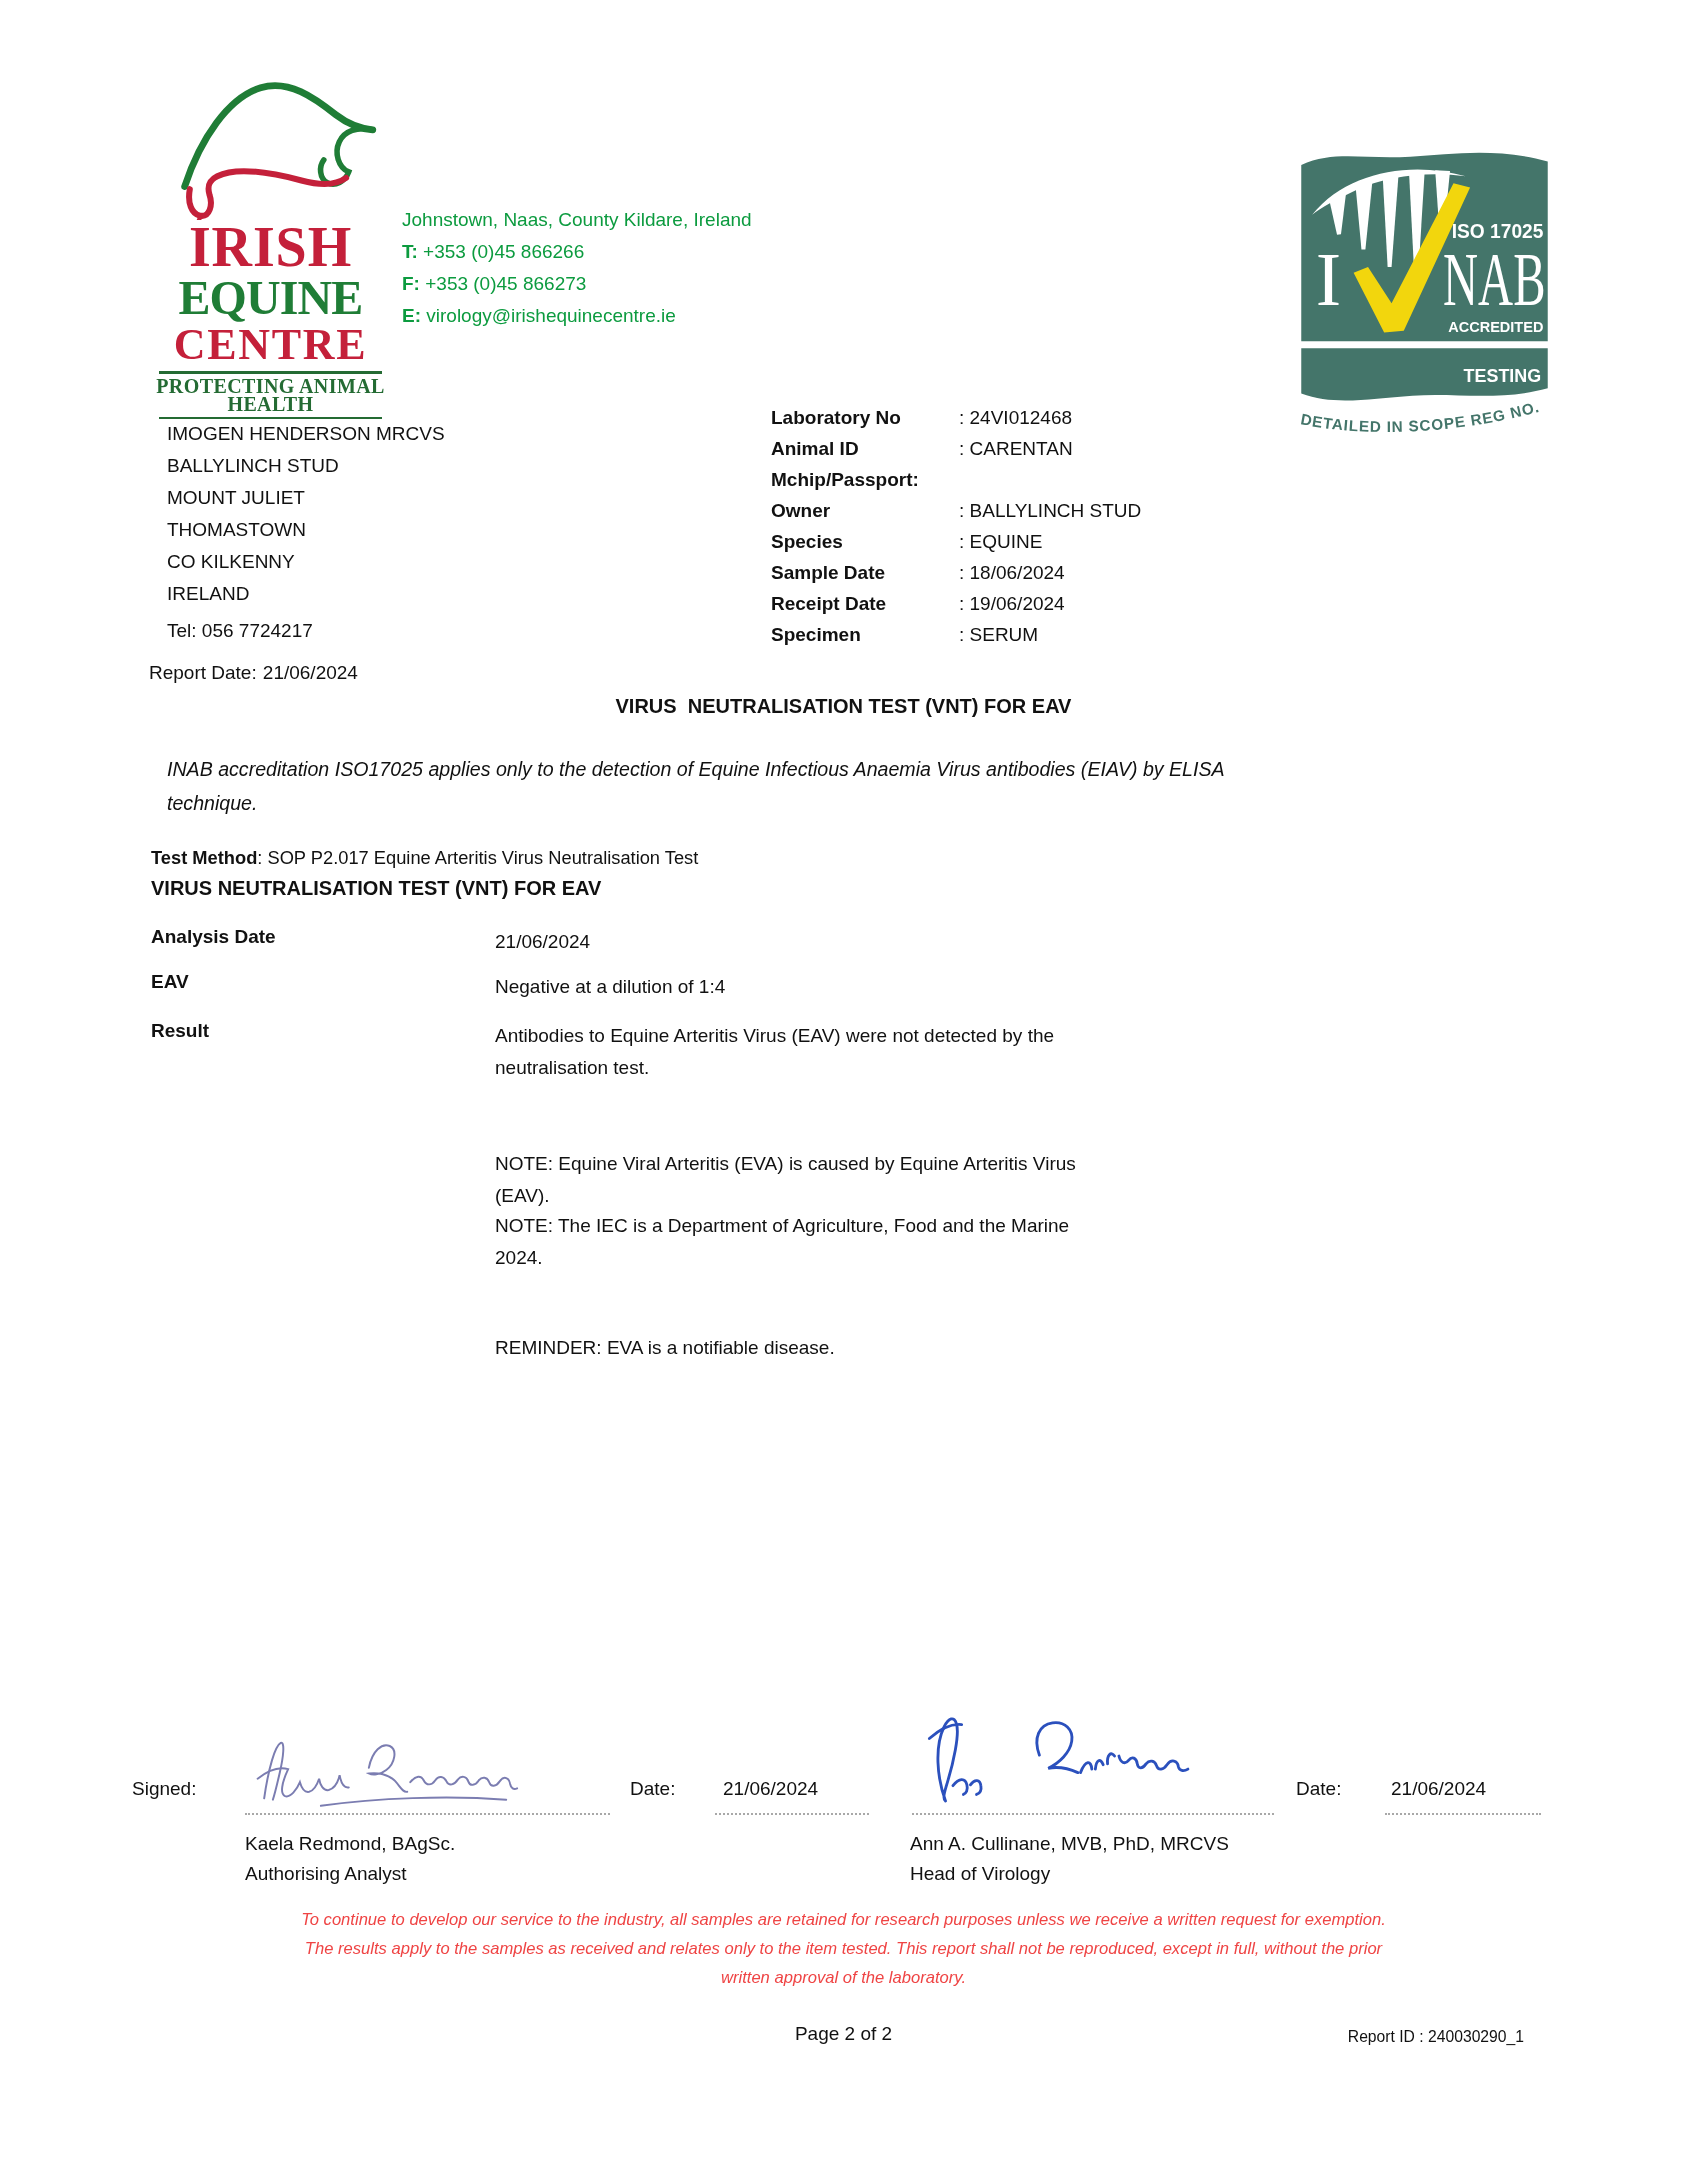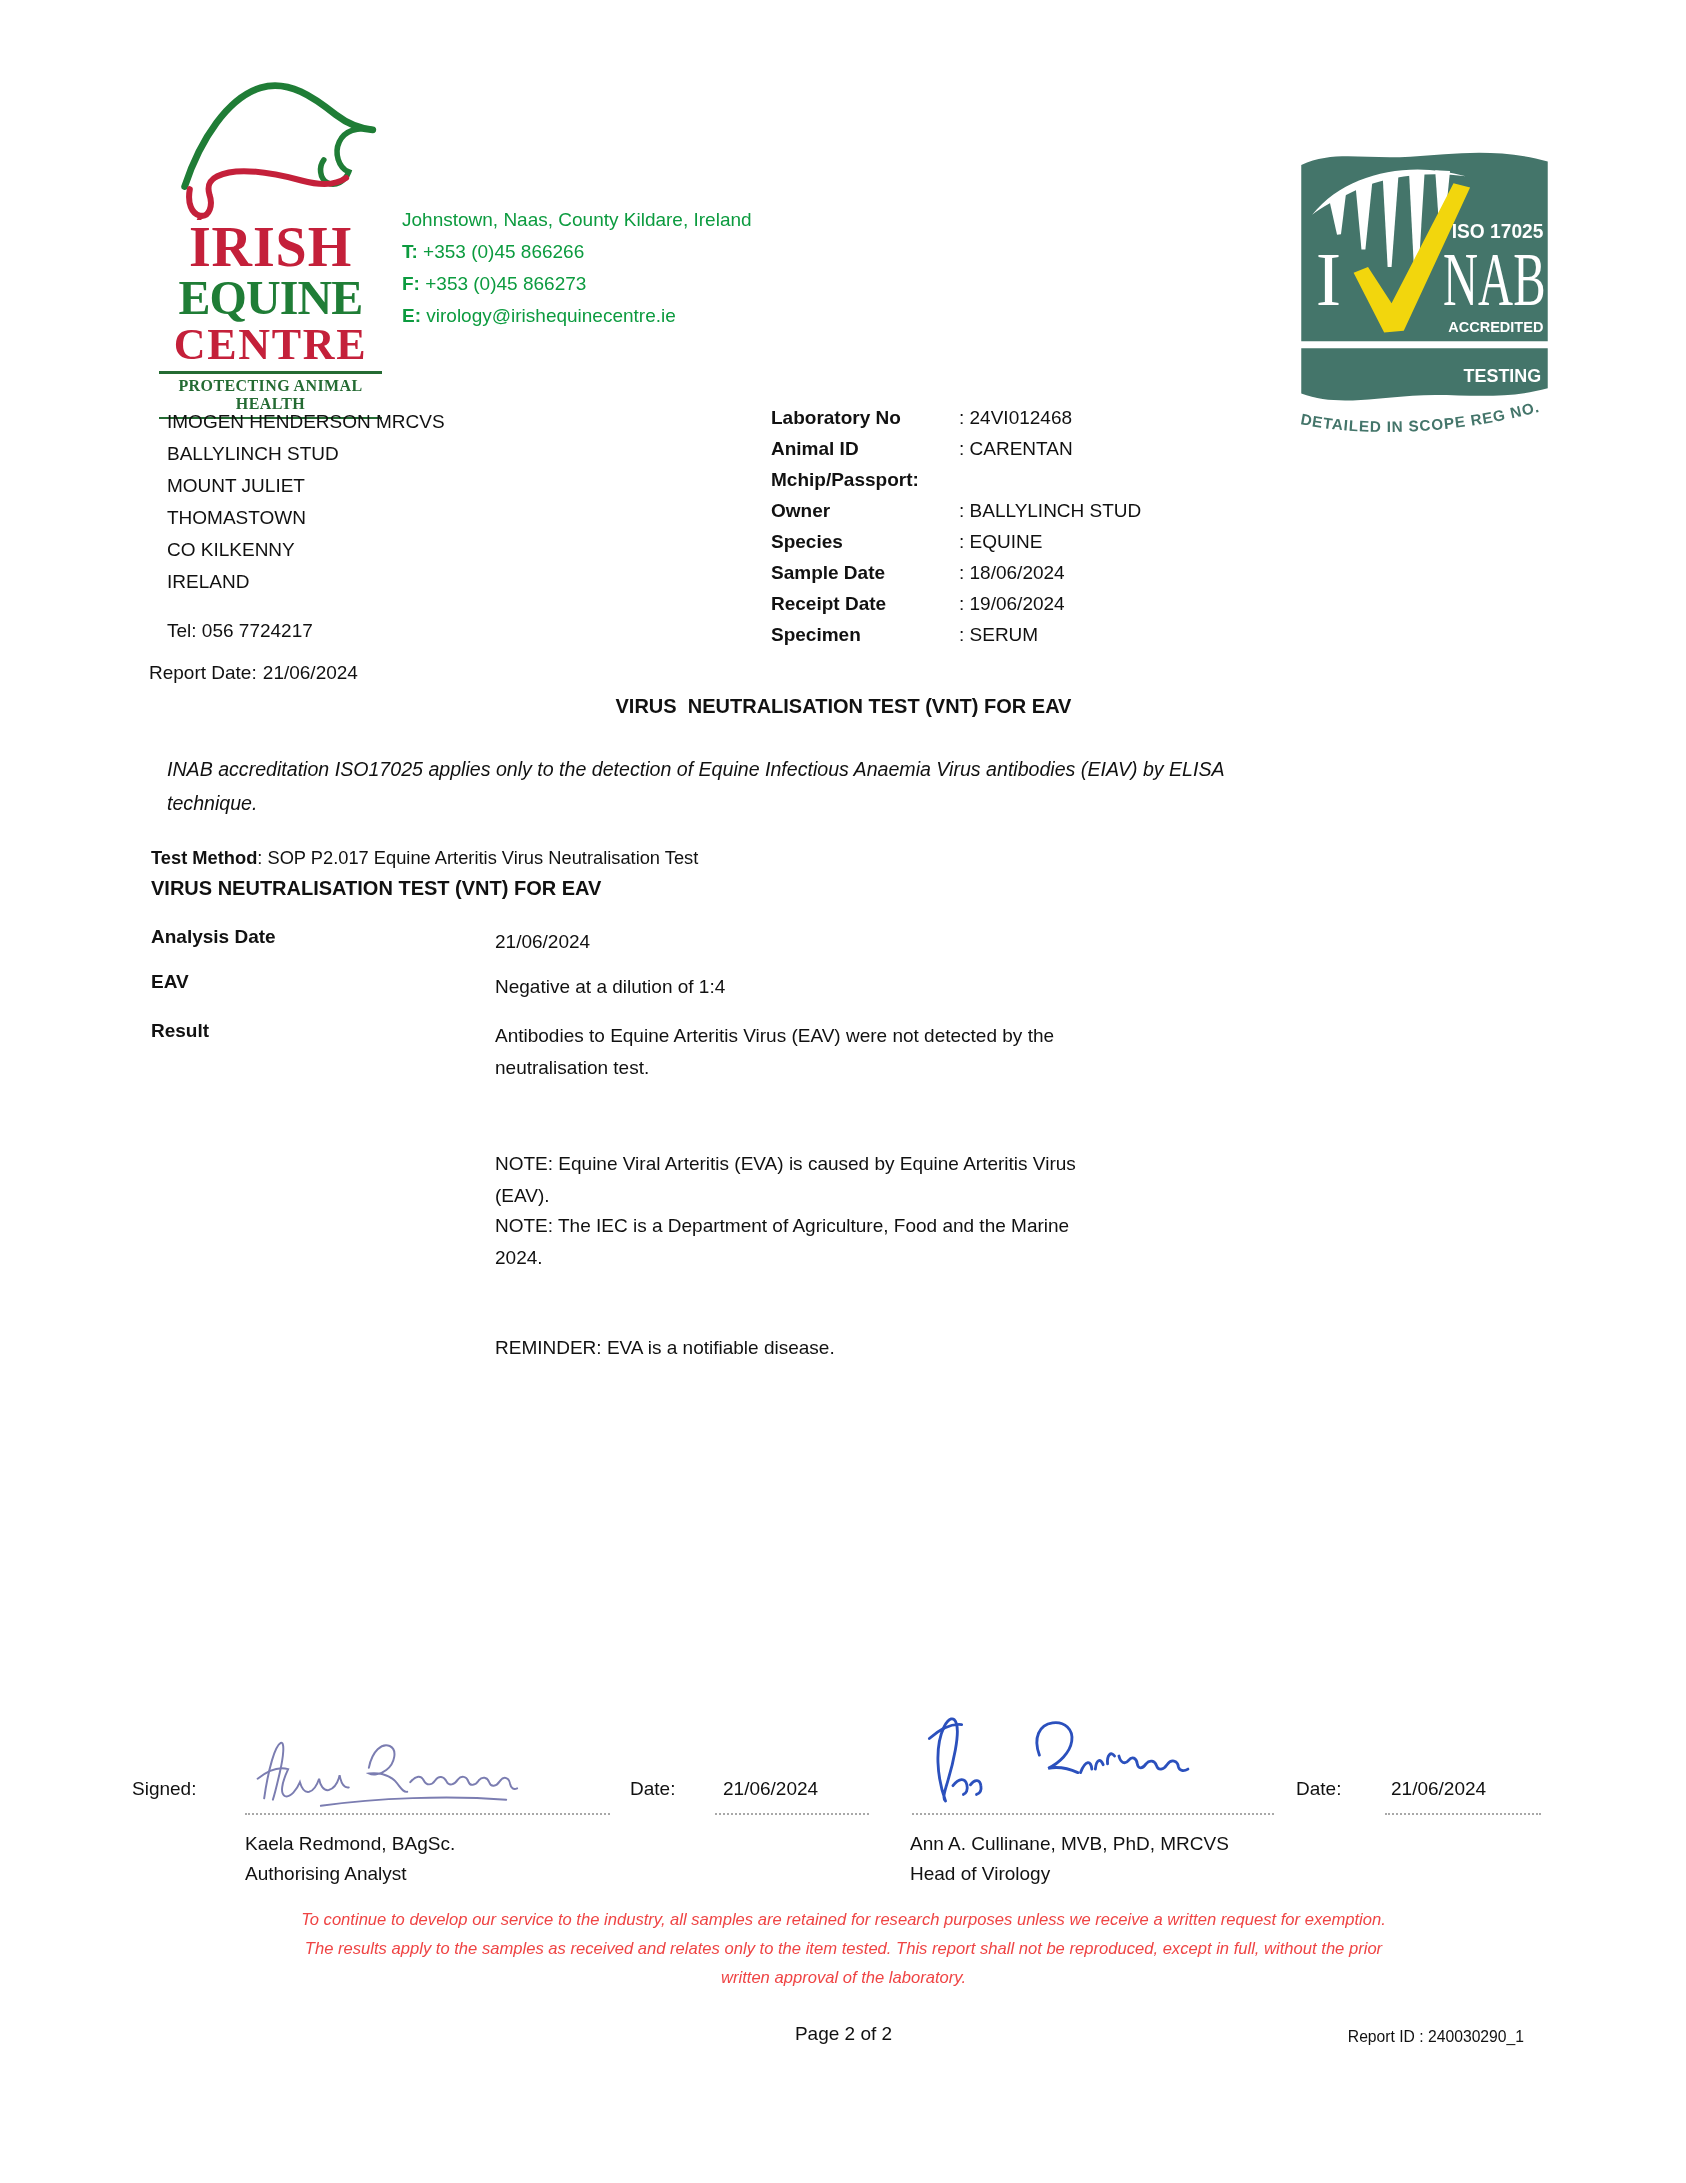--- a/index.html
+++ b/index.html
@@ -13,29 +13,29 @@
   .b{font-weight:bold;}
 
   
   .horse-svg{left:175px;top:74px;width:210px;height:146px;}
   .wordmark{left:156px;top:221px;width:229px;text-align:center;font-family:"Liberation Serif", serif;font-weight:bold;}
   .wm1{font-size:56px;line-height:52px;color:var(--brand-red);letter-spacing:0.9px;}
   .wm2{font-size:48px;line-height:49px;color:var(--brand-green);letter-spacing:-0.9px;}
   .wm3{font-size:44px;line-height:45px;color:var(--brand-red);letter-spacing:1.7px;}
   .wm-rule{height:2.2px;background:var(--tagline-green);margin:4.4px 2.6px 3.5px 2.6px;}
   .wm-rule2{height:1.7px;background:var(--tagline-green);margin:3.5px 2.6px 0 2.6px;}
-  .wm-tag{font-size:16px;line-height:18.3px;color:var(--tagline-green);letter-spacing:0.4px;text-align:center;}
+  .wm-tag{font-size:20px;line-height:18.3px;color:var(--tagline-green);letter-spacing:0.4px;text-align:center;}
 
   .contact{left:402px;top:204px;line-height:32px;color:var(--contact-green);}
   .contact .b{color:var(--contact-green);}
 
   .inab-svg{left:1299px;top:144px;width:251px;height:301px;}
 
   
-  .recipient{left:167px;top:406px;line-height:32px;}
+  .recipient{left:167px;top:418px;line-height:32px;}
   .tel-line{left:167px;top:620px;}
   .report-date{left:149px;top:662px;}
   .report-date .val{margin-left:6.1px;}
 
   .sample{left:771px;top:402px;line-height:31px;}
   .srow{white-space:nowrap;}
   .slabel{display:inline-block;width:188px;font-weight:bold;}
 
   
   .doc-title{left:0;top:695px;width:1687px;text-align:center;font-weight:bold;font-size:20px;white-space:pre;}

